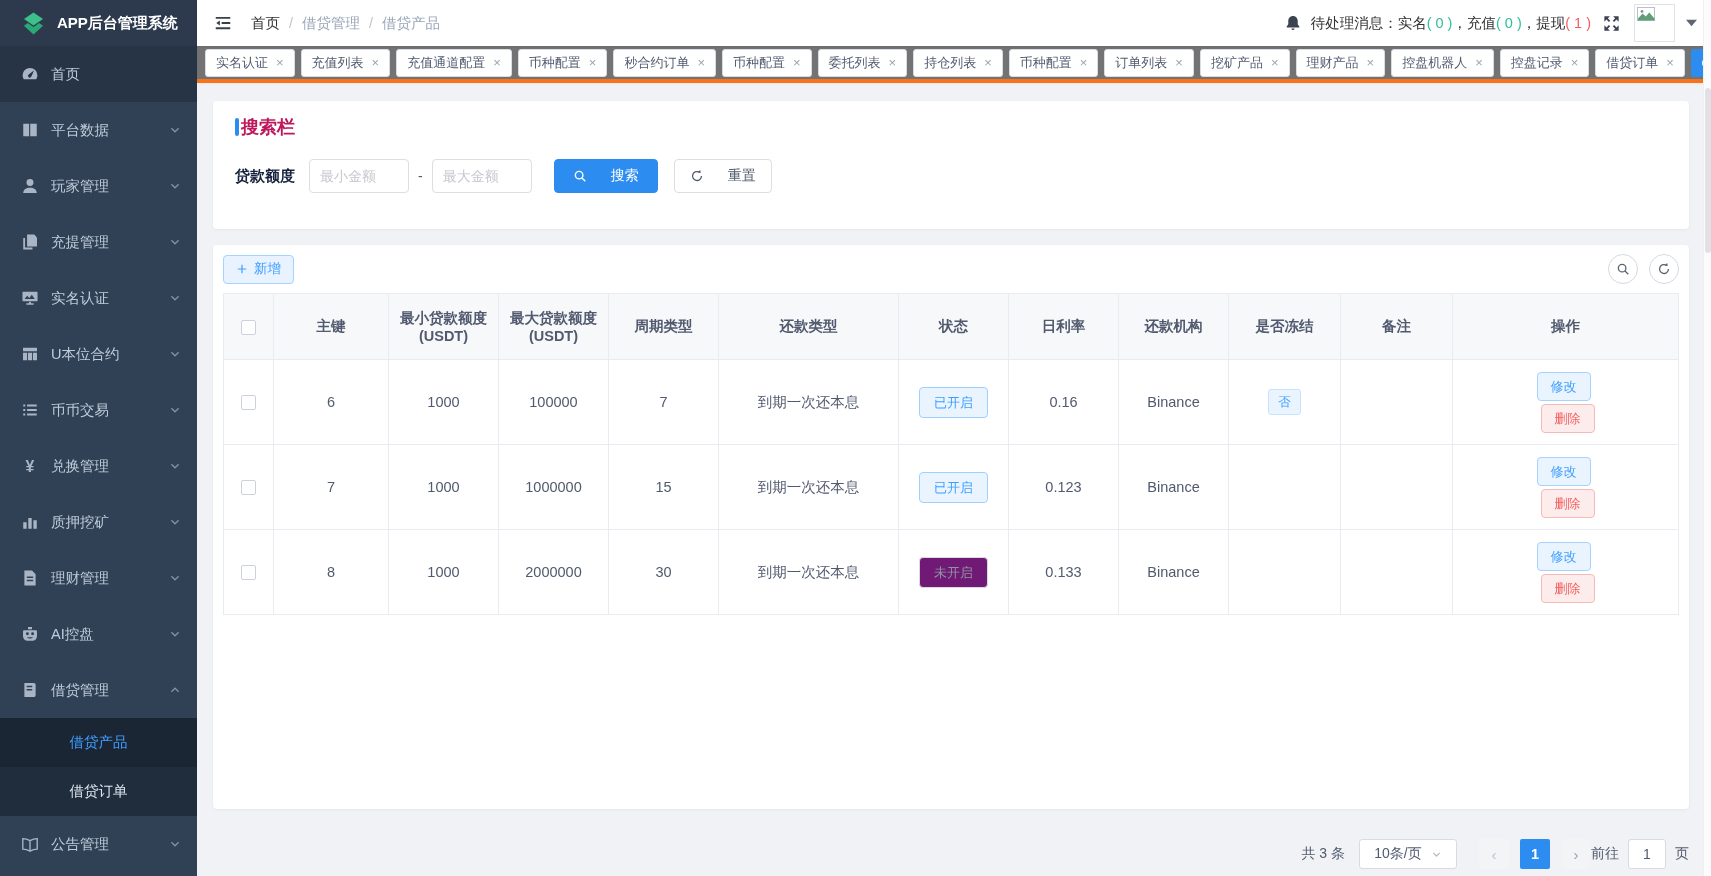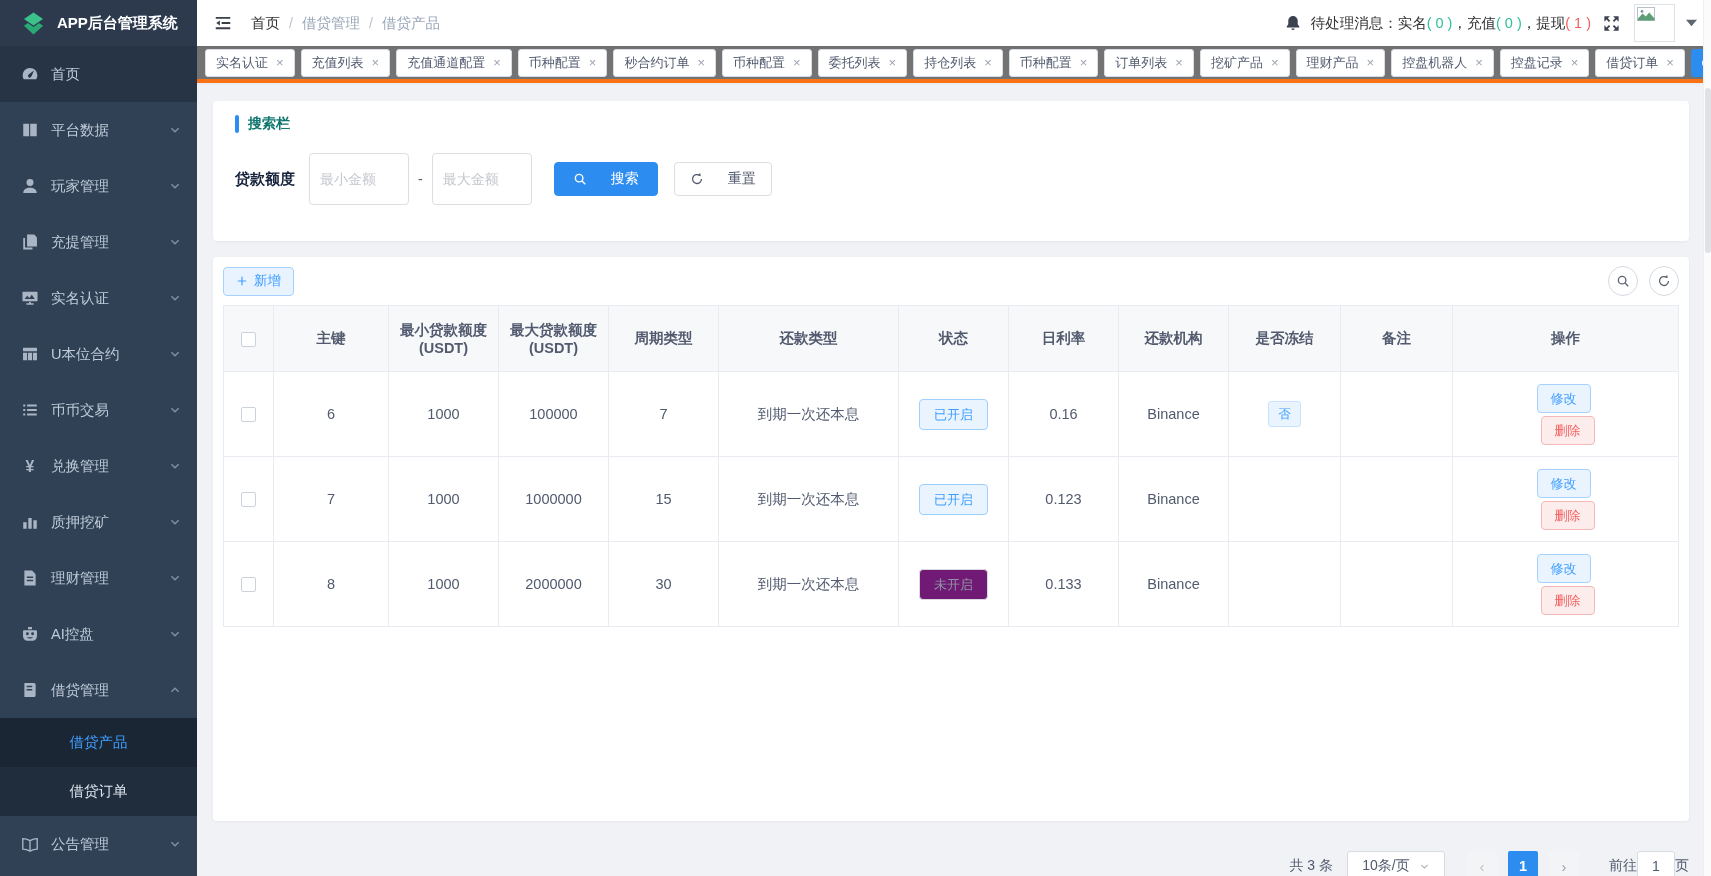--- a/index.html
+++ b/index.html
@@ -48,25 +48,25 @@
   .tabbar { height:37px; background:#737373; border-bottom:4px solid #f97316; box-shadow:0 1px 2px rgba(0,0,0,.04); display:flex; align-items:center; padding-left:8px; gap:6px; overflow:hidden; position:relative; z-index:2; }
   .tab { height:28px; border:1px solid #d8dce5; background:#fff; color:#515a6e; font-size:13px; display:inline-flex; align-items:center; padding:0 10px; gap:8px; border-radius:3px; white-space:nowrap; cursor:pointer; flex-shrink:0; }
   .tab .x { color:#9aa3af; font-size:13px; line-height:1; cursor:pointer; }
   .tab.active { background:#2d8cf0; border-color:#2d8cf0; color:#fff; }
   .tab .dot { width:8px; height:8px; border-radius:50%; background:#fff; }
 
   
   .content { flex:1; padding:18px 22px 0 16px; overflow:hidden; }
   .card { background:#fff; border-radius:4px; box-shadow:0 1px 3px rgba(0,0,0,.05); }
   .search-card { padding:14px 22px 36px; margin-bottom:16px; }
-  .card-title { display:flex; align-items:center; gap:9px; font-size:14px; font-weight:bold; color:#0f766e; }
+  .card-title { display:flex; align-items:center; gap:2px; font-size:18px; font-weight:bold; color:#be185d; }
   .title-bar { width:4px; height:18px; background:#2d8cf0; border-radius:2px; }
   .form-row { margin-top:20px; display:flex; align-items:center; }
   .form-label { font-size:15px; font-weight:bold; color:#17233d; margin-right:14px; }
-  .inp { width:100px; height:52px; border:1px solid #dcdee2; border-radius:4px; padding:0 10px; font-size:14px; color:#b91c1c; outline:none; font-family:inherit; }
+  .inp { width:100px; height:34px; border:1px solid #dcdee2; border-radius:4px; padding:0 10px; font-size:14px; color:#b91c1c; outline:none; font-family:inherit; }
   .inp::placeholder { color:#c5c8ce; }
   .dash { margin:0 9px; color:#515a6e; }
   .btn { display:inline-flex; align-items:center; gap:24px; height:34px; border-radius:4px; font-size:14px; cursor:pointer; font-family:inherit; }
   .btn .ico { width:14px; height:14px; }
   .btn-search { margin-left:22px; padding:0 18px; background:#2d8cf0; color:#fff; border:1px solid #2d8cf0; }
   .btn-reset { margin-left:16px; padding:16px 15px; background:#fff; color:#515a6e; border:1px solid #dcdee2; }
 
   
   .table-card { height:564px; padding:9px 10px; display:flex; flex-direction:column; overflow:hidden; }
   .toolbar { display:flex; align-items:center; margin-bottom:9px; flex-shrink:0; }
@@ -91,21 +91,21 @@
 
   
   .pager { display:flex; align-items:center; justify-content:flex-end; margin-top:30px; font-size:14px; color:#515a6e; }
   .pg-total { margin-right:14px; }
   .pg-select { width:98px; height:30px; border:1px solid #d7dbe2; border-radius:3px; background:#fff; display:flex; align-items:center; justify-content:center; gap:9px; cursor:pointer; margin-right:22px; }
   .pg-select .ico { width:11px; height:11px; color:#b6bcc6; }
   .pg-btn { width:30px; height:30px; border:none; border-radius:2px; background:#f3f4f6; display:flex; align-items:center; justify-content:center; font-size:15px; cursor:pointer; font-family:inherit; }
   .pg-prev { color:#bcc0c9; margin-right:11px; }
   .pg-next { color:#99a0ab; margin-left:11px; }
   .pg-page { width:30px; height:30px; border:none; border-radius:2px; background:#2d8cf0; color:#fff; font-size:14.5px; font-weight:bold; cursor:pointer; font-family:inherit; }
-  .pg-goto { display:flex; align-items:center; margin-left:30px; gap:0; }
+  .pg-goto { display:flex; align-items:center; gap:9px; }
   .pg-input { width:38px; height:30px; border:1px solid #d7dbe2; border-radius:3px; text-align:center; font-size:14px; color:#515a6e; outline:none; font-family:inherit; }
 
   
   .v-scroll { position:absolute; right:0; top:0; width:8px; height:876px; background:#fbfbfc; border-left:1px solid #efefef; z-index:10; }
   .v-thumb { position:absolute; left:1px; top:88px; width:6px; height:165px; background:#dfe1e5; border-radius:3px; }
 </style>
 </head>
 <body>
 
 <div class="app">

